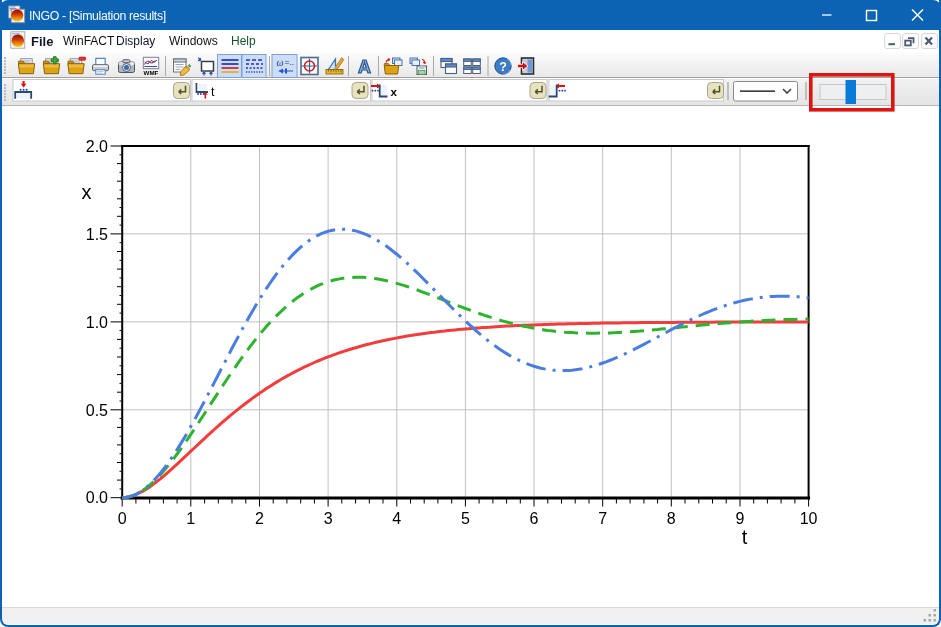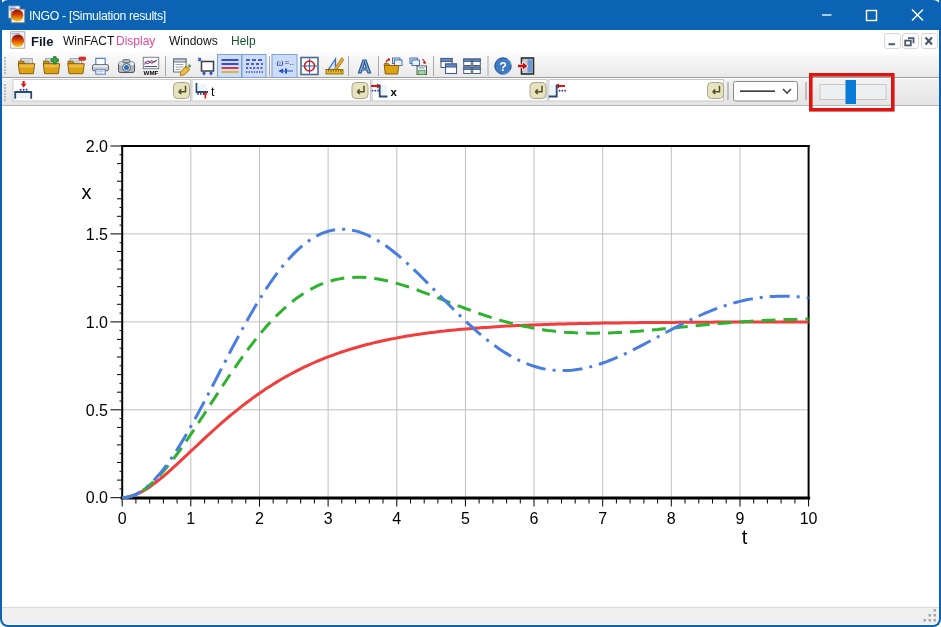--- a/index.html
+++ b/index.html
@@ -34,21 +34,21 @@
   </svg>
 
   <div class="abs" id="menubar" style="left:2px;top:30px;width:937px;height:22px;background:#fff;"></div>
   <svg class="abs" style="left:10px;top:31px" width="16" height="18" viewBox="0 0 16 18">
     <rect x="0.8" y="0.8" width="14" height="16.4" fill="#fcfcfe" stroke="#a0a0a8" stroke-width="0.9"></rect>
     <path d="M2 2.5 h8 M2 4 h10" stroke="#8a9fd8" stroke-width="0.8"></path>
     <circle cx="7.8" cy="9.8" r="6.3" fill="url(#ball)"></circle>
   </svg>
   <div class="abs" style="left:31px;top:34px;font-size:13px;color:#0f172a;font-weight:bold;">File</div>
   <div class="abs" style="left:63px;top:34px;font-size:12px;color:#111;">WinFACT</div>
-  <div class="abs" style="left:116px;top:34px;font-size:12px;color:#ec4899;">Display</div>
+  <div class="abs" style="left:116px;top:34px;font-size:12px;color:#0f172a;">Display</div>
   <div class="abs" style="left:169px;top:34px;font-size:12px;color:#111;">Windows</div>
   <div class="abs" style="left:231px;top:34px;font-size:12px;color:#14532d;">Help</div>
 
   <div class="abs" style="left:883.5px;top:32.5px;width:17px;height:16.5px;background:#fdfdfd;border:1px solid #d8d8d8;border-radius:3px;"></div>
   <div class="abs" style="left:902px;top:32.5px;width:16.5px;height:16.5px;background:#fdfdfd;border:1px solid #d8d8d8;border-radius:3px;"></div>
   <div class="abs" style="left:920.5px;top:32.5px;width:17px;height:16.5px;background:#fdfdfd;border:1px solid #d8d8d8;border-radius:3px;"></div>
   <svg class="abs" style="left:883px;top:32px" width="56" height="18" viewBox="0 0 56 18">
     <g stroke="#4a5b6e" fill="none">
       <line x1="5.5" y1="12.2" x2="12" y2="12.2" stroke-width="2"></line>
       <path d="M25 6.2 h5.5 v5" stroke-width="1.8"></path>

